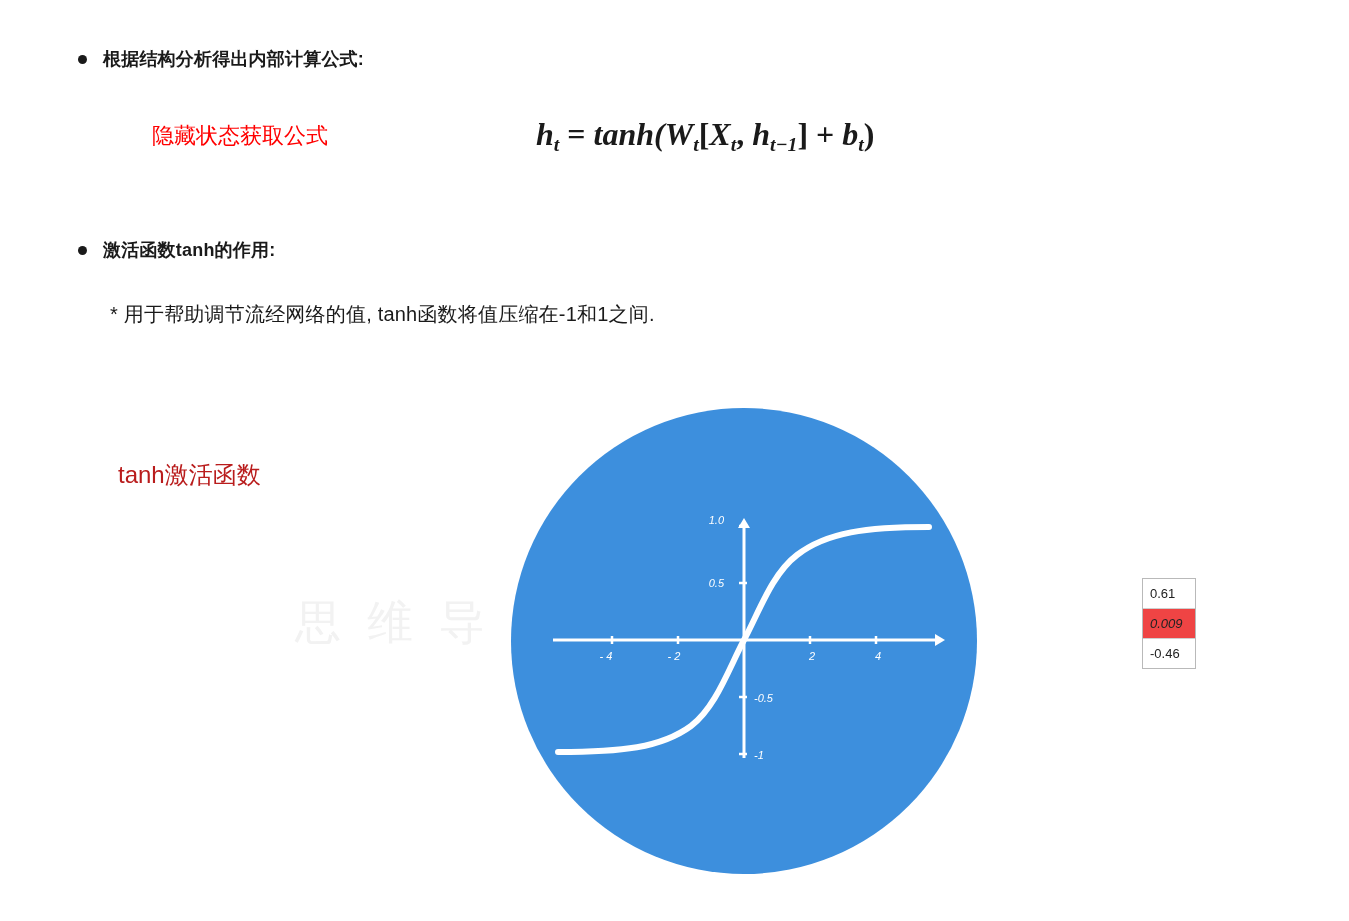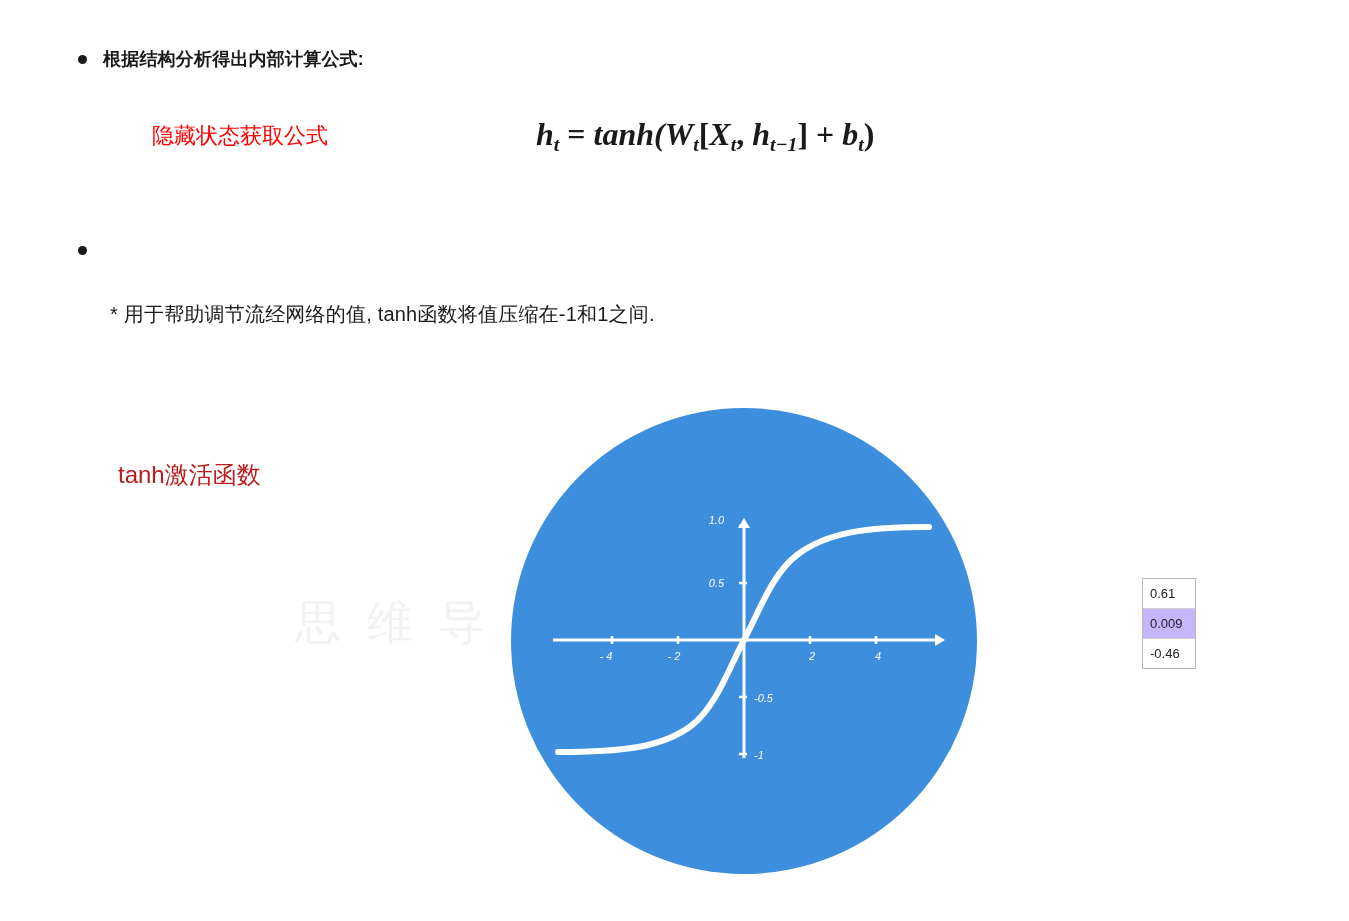--- a/index.html
+++ b/index.html
@@ -147,21 +147,21 @@
     color: #222;
     box-shadow: 0 0 0 1px #ffffff;
   }
   .values-box .cell {
     height: 29px;
     line-height: 29px;
     padding-left: 7px;
     border-bottom: 1px solid #cfcfcf;
     background: #ffffff;
   }
-  .values-box .cell.alt { background: #c4b5fd; }
+  .values-box .cell.alt { background: #ef4444; font-style: italic; }
   .values-box .cell:last-child { border-bottom: none; }
 </style>
 </head>
 <body>
 
 <div class="bullet-block" id="bullet-1">
   <div class="bullet-row">
     <span class="bullet-dot"></span>
     <span class="bullet-text">根据结构分析得出内部计算公式:</span>
   </div>
@@ -172,20 +172,21 @@
   <div class="formula-math">
     <span>h</span><span class="sub">t</span>
     <span class="up">=</span>
     <span>tanh(</span><span>W</span><span class="sub">t</span><span class="up">[</span><span>X</span><span class="sub">t</span><span class="up">, </span><span>h</span><span class="sub">t−1</span><span class="up">]</span><span class="up"> + </span><span>b</span><span class="sub">t</span><span class="up">)</span>
   </div>
 </div>
 
 <div class="bullet-block" id="bullet-2">
   <div class="bullet-row">
     <span class="bullet-dot"></span>
+    <span class="bullet-text">激活函数tanh的作用:</span>
   </div>
 </div>
 
 <div class="sub-note">* 用于帮助调节流经网络的值, tanh函数将值压缩在-1和1之间.</div>
 
 <div class="ghost">思维导图 深度学习</div>
 
 <div class="tanh-label">tanh激活函数</div>
 
 <div class="chart-wrap">

